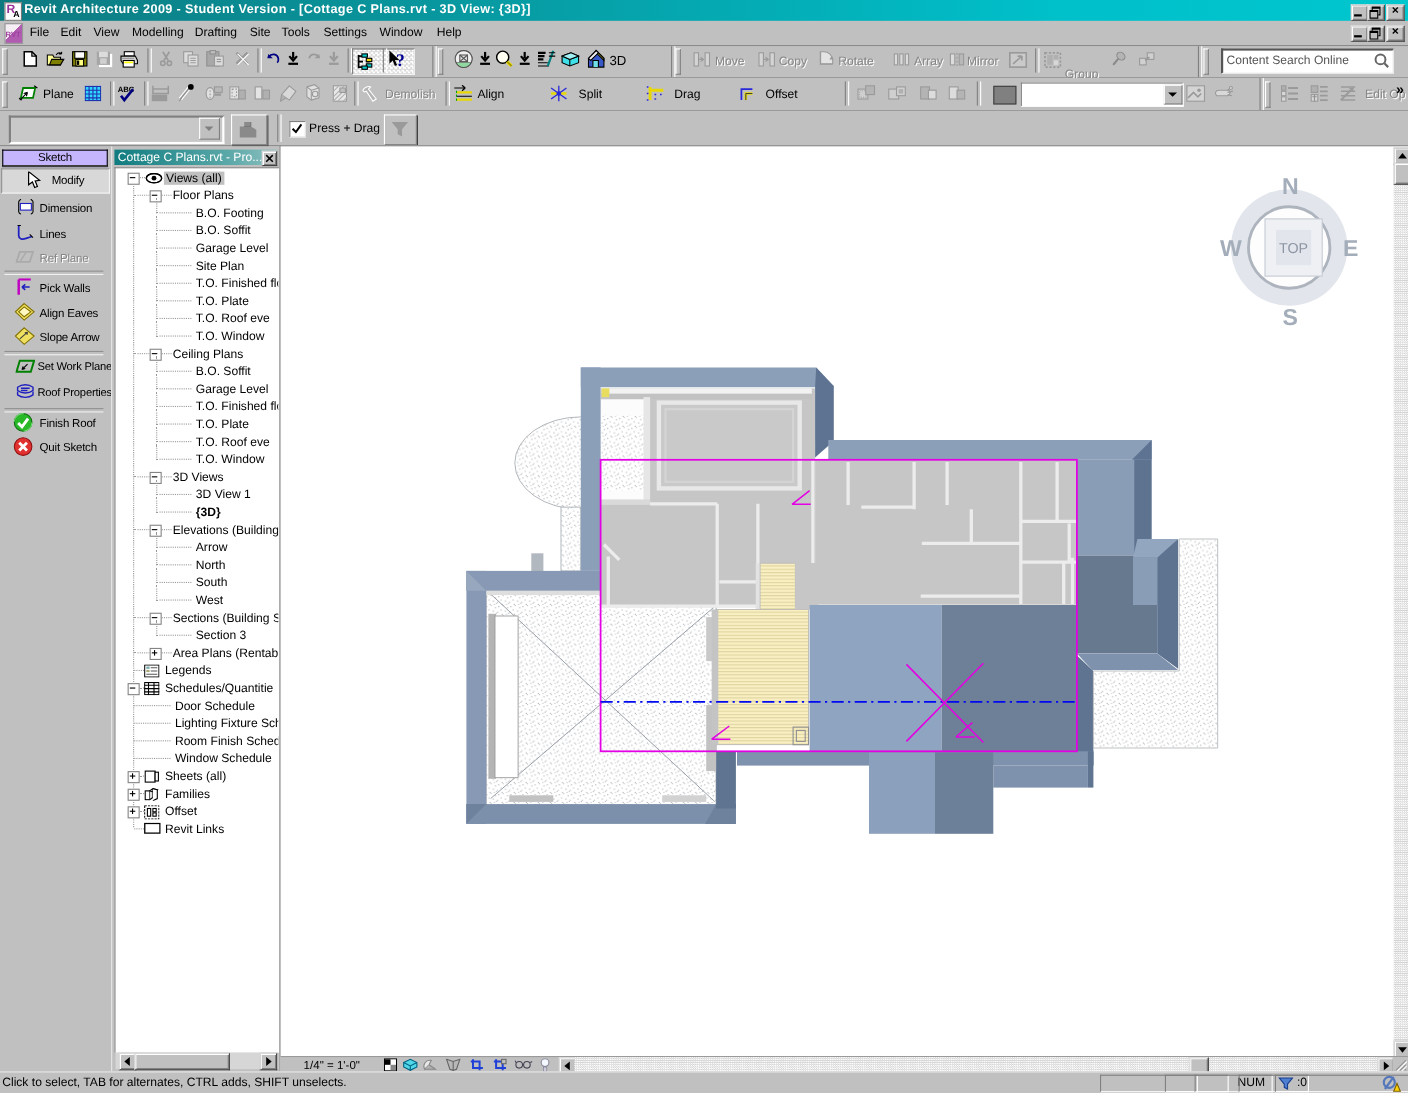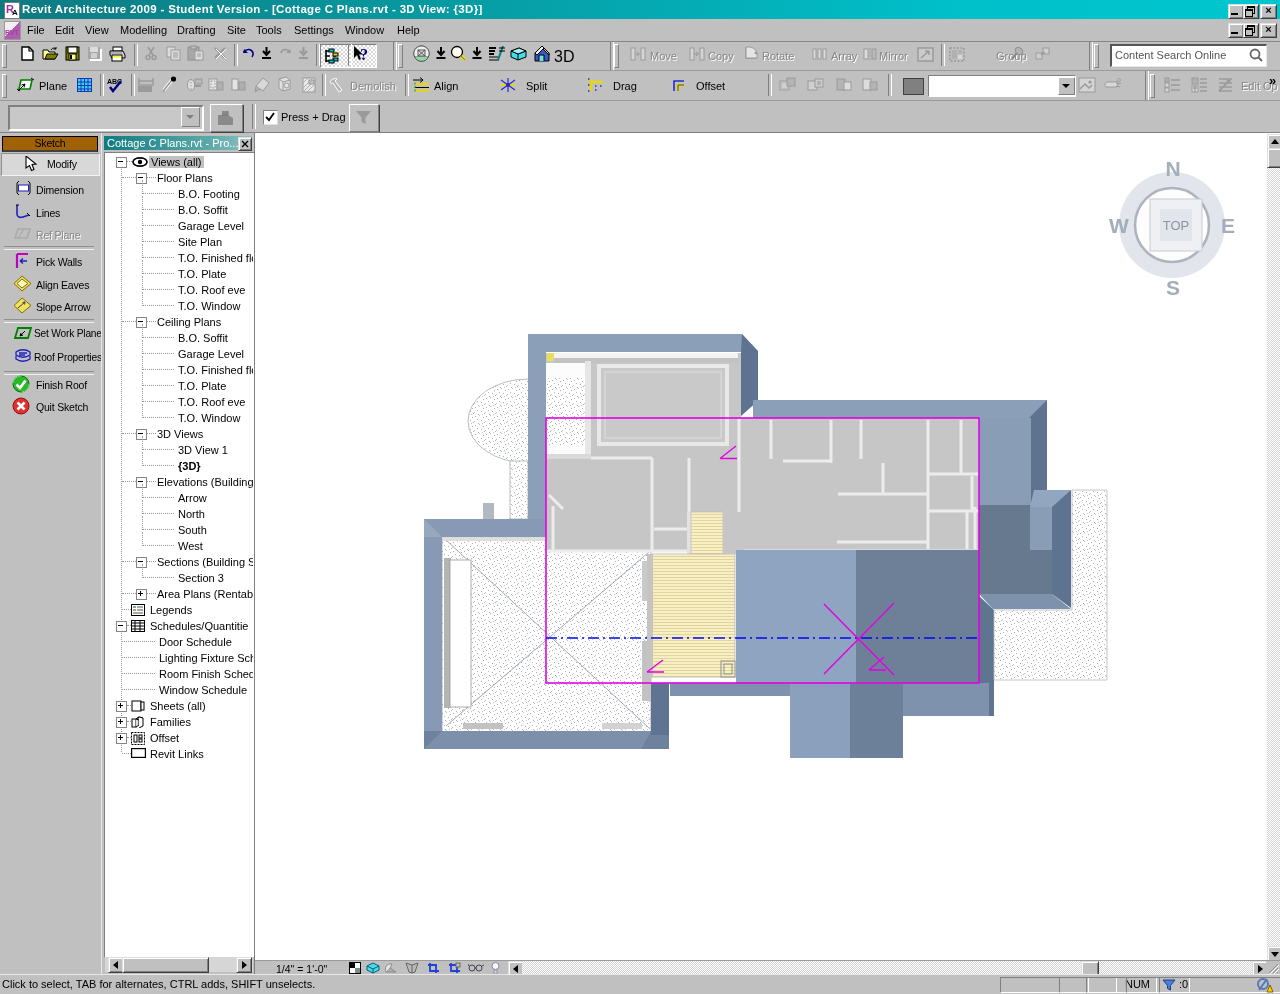--- a/index.html
+++ b/index.html
@@ -187,21 +187,21 @@
       <path d="M1 5 L8 8 L16 5 M8 8 L8 14" fill="none" stroke="#000"></path>
       <path d="M1 5 L9 2 L16 5 L8 8 Z" fill="#a0f0f4" stroke="#000"></path>
     </svg>
 
  <svg class="a" style="left:533px;top:3px" width="18" height="17" viewBox="0 0 18 17">
       <path d="M2 8 L9 1 L16 8 L16 16 L2 16 Z" fill="#3858c8" stroke="#000"></path>
       <path d="M9 1 L16 8 L16 10 L9 3 Z" fill="#e8e030" stroke="#000"></path>
       <path d="M2 8 L9 1 L11 3 L4 10 Z" fill="#f0f0f0" stroke="#000"></path>
       <path d="M6 16 L6 10 L11 10 L11 16" fill="#70e0e8" stroke="#000"></path>
     </svg>
- <span class="a" style="left:554px;top:6px;font-size:16px;">3D</span>
+ <span class="a" style="left:554px;top:6px;font-size:12px;">3D</span>
  <div class="a" style="left:610px;top:0px;width:2px;height:28px;border-left:1px solid #808080;border-right:1px solid #fff;"></div>
  <div class="a grip" style="left:614px;top:2px;height:22px;"></div>
 
  <svg class="a" style="left:630px;top:4px" width="16" height="16" viewBox="0 0 16 16">
       <g stroke="#9a9a9a" fill="#d4d4d4">
         <rect x="1" y="2" width="4" height="12"></rect>
         <rect x="11" y="2" width="4" height="12"></rect>
       </g>
       <path d="M5 8 h4 M7 6 l2.5 2 L7 10" stroke="#9a9a9a" fill="none"></path>
     </svg>
@@ -240,21 +240,21 @@
       <rect x="1" y="1" width="15" height="13" fill="#cacaca" stroke="#9a9a9a" stroke-width="1.5"></rect>
       <path d="M4 11 L12 4 M12 4 l-4 0 M12 4 l0 4" stroke="#9a9a9a" fill="none" stroke-width="1.5"></path>
     </svg>
  <div class="a vdiv" style="left:941px;top:2px;height:22px;"></div>
  <svg class="a" style="left:948px;top:4px" width="18" height="17" viewBox="0 0 18 17">
       <rect x="2" y="2" width="14" height="13" fill="none" stroke="#9a9a9a" stroke-dasharray="2 1.5" stroke-width="1.5"></rect>
       <rect x="4" y="4" width="5" height="9" fill="#b0b0b0"></rect>
       <rect x="10" y="4" width="4" height="4" fill="#b0b0b0"></rect>
       <rect x="10" y="9" width="4" height="4" fill="#d8d8d8"></rect>
     </svg>
- <span class="a gray" style="left:968px;top:8px;margin-left:28px;">Group</span>
+ <span class="a gray" style="left:968px;top:20px;">Group</span>
  <svg class="a" style="left:1010px;top:4px" width="15" height="16" viewBox="0 0 15 16">
       <g stroke="#8a8a8a" fill="#b4b4b4">
         <ellipse cx="9" cy="5" rx="4" ry="3.2" transform="rotate(40 9 5)"></ellipse>
         <path d="M6.5 7.5 L2 13" stroke-width="2" fill="none"></path>
       </g>
     </svg>
  <svg class="a" style="left:1035px;top:5px" width="15" height="14" viewBox="0 0 15 14">
       <g stroke="#9a9a9a" fill="#d0d0d0">
         <rect x="1" y="6" width="6" height="6"></rect>
         <rect x="8" y="1" width="6" height="6"></rect>
@@ -471,21 +471,21 @@
  <span class="a" style="left:281px;top:10px;">Press + Drag</span>
 
  <div class="a raise" style="left:349px;top:3px;width:28px;height:26px;background:#c0c0c0;box-shadow:1px 1px 0 #404040;">
    <svg class="a" style="left:5px;top:5px" width="17" height="15" viewBox="0 0 17 15">
         <path d="M1 1 L16 1 L10.5 7.5 L10.5 14 L6.5 12 L6.5 7.5 Z" fill="#9a9a9a"></path>
       </svg>
  </div>
 </div>
 
 <div id="design" class="a" style="left:0;top:133px;width:101px;height:841px;background:#c0c0c0;border-right:1px solid #808080;white-space:nowrap;overflow:hidden;font-size:10.5px;letter-spacing:-0.2px;">
- <div class="a" style="left:2px;top:3px;width:94px;height:13px;background:#a16207;border:1px solid #000;border-bottom:2px solid #404040;text-align:center;line-height:12px;">Sketch</div>
+ <div class="a" style="left:2px;top:3px;width:94px;height:13px;background:#c4b5fd;border:1px solid #000;border-bottom:2px solid #404040;text-align:center;line-height:12px;">Sketch</div>
  <div class="a" style="left:1px;top:20px;width:97px;height:21px;background:#d8d8d8;border-top:1px solid #909090;border-left:1px solid #909090;border-right:1px solid #f4f4f4;border-bottom:1px solid #f4f4f4;">
    <svg class="a" style="left:21px;top:2px" width="15" height="16" viewBox="0 0 15 16">
         <path d="M3 0 L3 12 L6.5 9.5 L8.5 14.5 L11 13.5 L9 8.5 L13 8 Z" fill="#fff" stroke="#000" stroke-width="1.1"></path>
       </svg>
    <span class="a" style="left:45px;top:4px;">Modify</span>
  </div>
  <svg class="a" style="left:15px;top:48px" width="17" height="14" viewBox="0 0 17 14">
       <path d="M2 2 l2 -2 M2 12 l2 2 M15 2 l-2 -2 M15 12 l-2 2" stroke="#000"></path>
       <path d="M2 2 v10 M15 2 v10" stroke="#000"></path>
       <rect x="3.5" y="4" width="10" height="6" fill="#fff" stroke="#2020c0"></rect>

